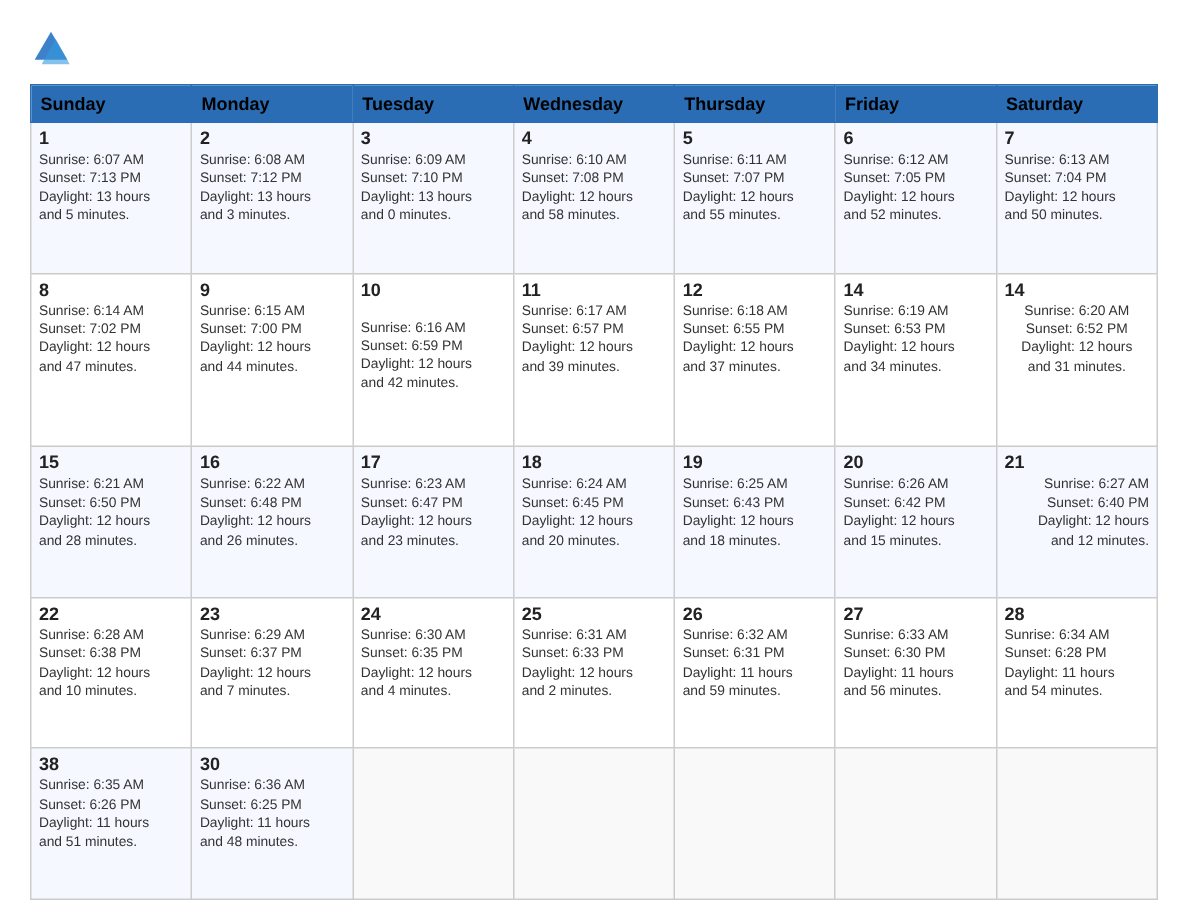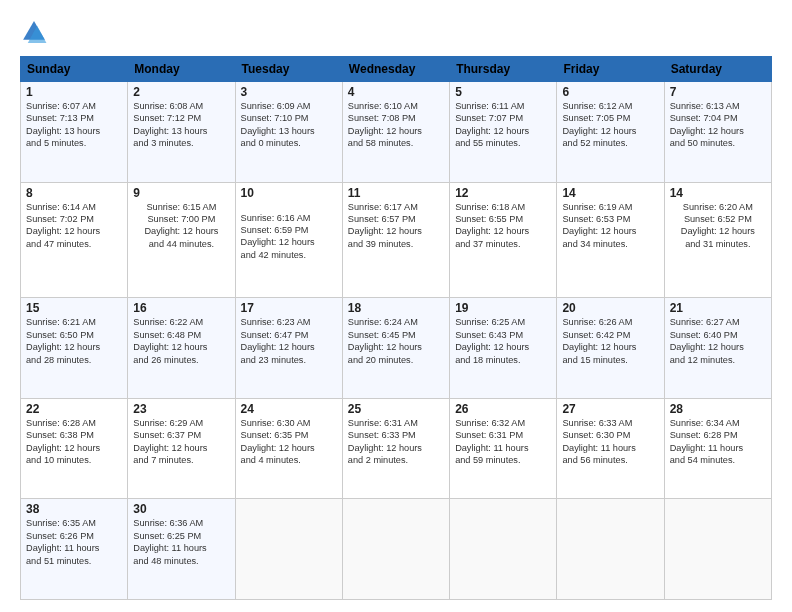--- a/index.html
+++ b/index.html
@@ -191,21 +191,21 @@
         <tr>
           <td>
             <span class="day-num">8</span>
             <div class="day-info" style="white-space: pre-line;">Sunrise: 6:14 AM
 Sunset: 7:02 PM
 Daylight: 12 hours
 and 47 minutes.</div>
           </td>
           <td>
             <span class="day-num">9</span>
-            <div class="day-info" style="white-space: pre-line; text-align: center;">Sunrise: 6:15 AM
+            <div class="day-info" style="white-space: pre-line;">Sunrise: 6:15 AM
 Sunset: 7:00 PM
 Daylight: 12 hours
 and 44 minutes.</div>
           </td>
           <td>
             <span class="day-num">10</span>
             <div class="day-info" style="white-space: pre-line; margin-top: 12px;">Sunrise: 6:16 AM
 Sunset: 6:59 PM
 Daylight: 12 hours
 and 42 minutes.</div>
@@ -277,21 +277,21 @@
           </td>
           <td>
             <span class="day-num">20</span>
             <div class="day-info" style="white-space: pre-line;">Sunrise: 6:26 AM
 Sunset: 6:42 PM
 Daylight: 12 hours
 and 15 minutes.</div>
           </td>
           <td>
             <span class="day-num">21</span>
-            <div class="day-info" style="white-space: pre-line;">Sunrise: 6:27 AM
+            <div class="day-info" style="white-space: pre-line; text-align: right;">Sunrise: 6:27 AM
 Sunset: 6:40 PM
 Daylight: 12 hours
 and 12 minutes.</div>
           </td>
         </tr>
         <tr>
           <td>
             <span class="day-num">22</span>
             <div class="day-info" style="white-space: pre-line;">Sunrise: 6:28 AM
 Sunset: 6:38 PM

